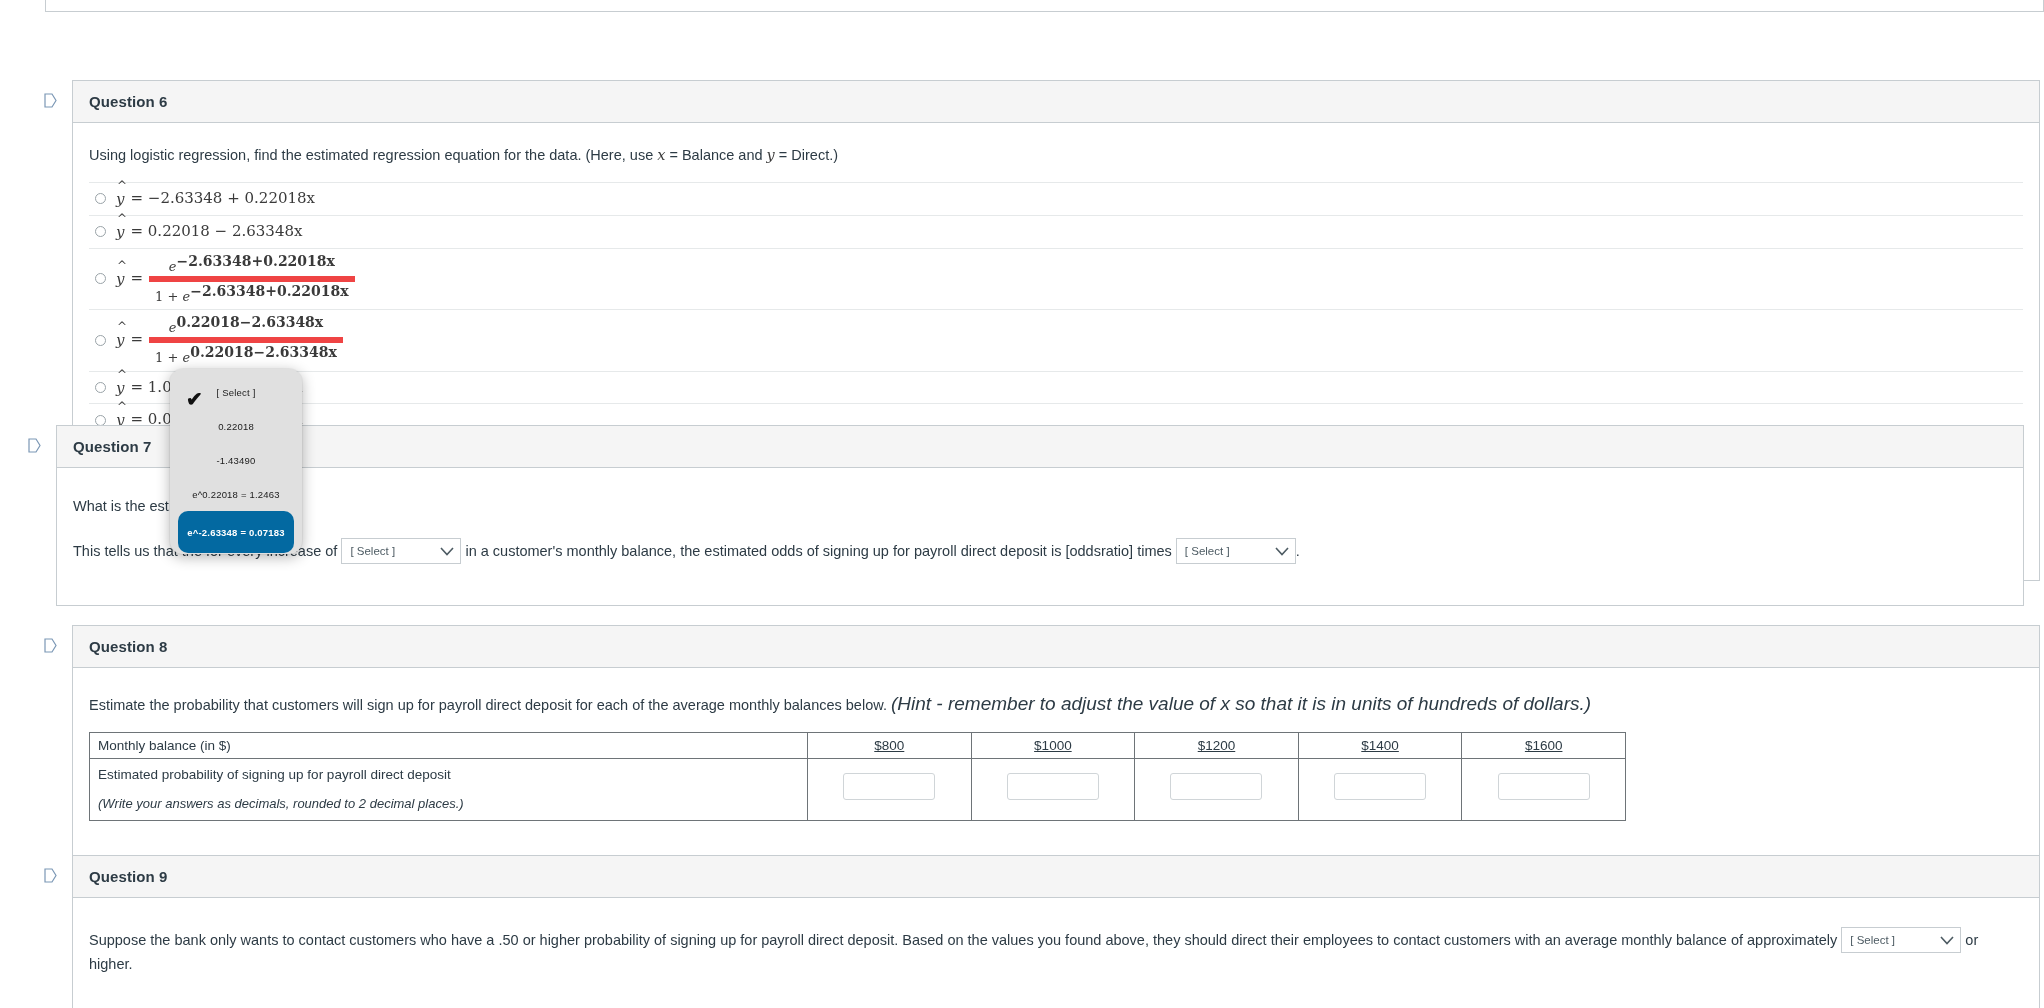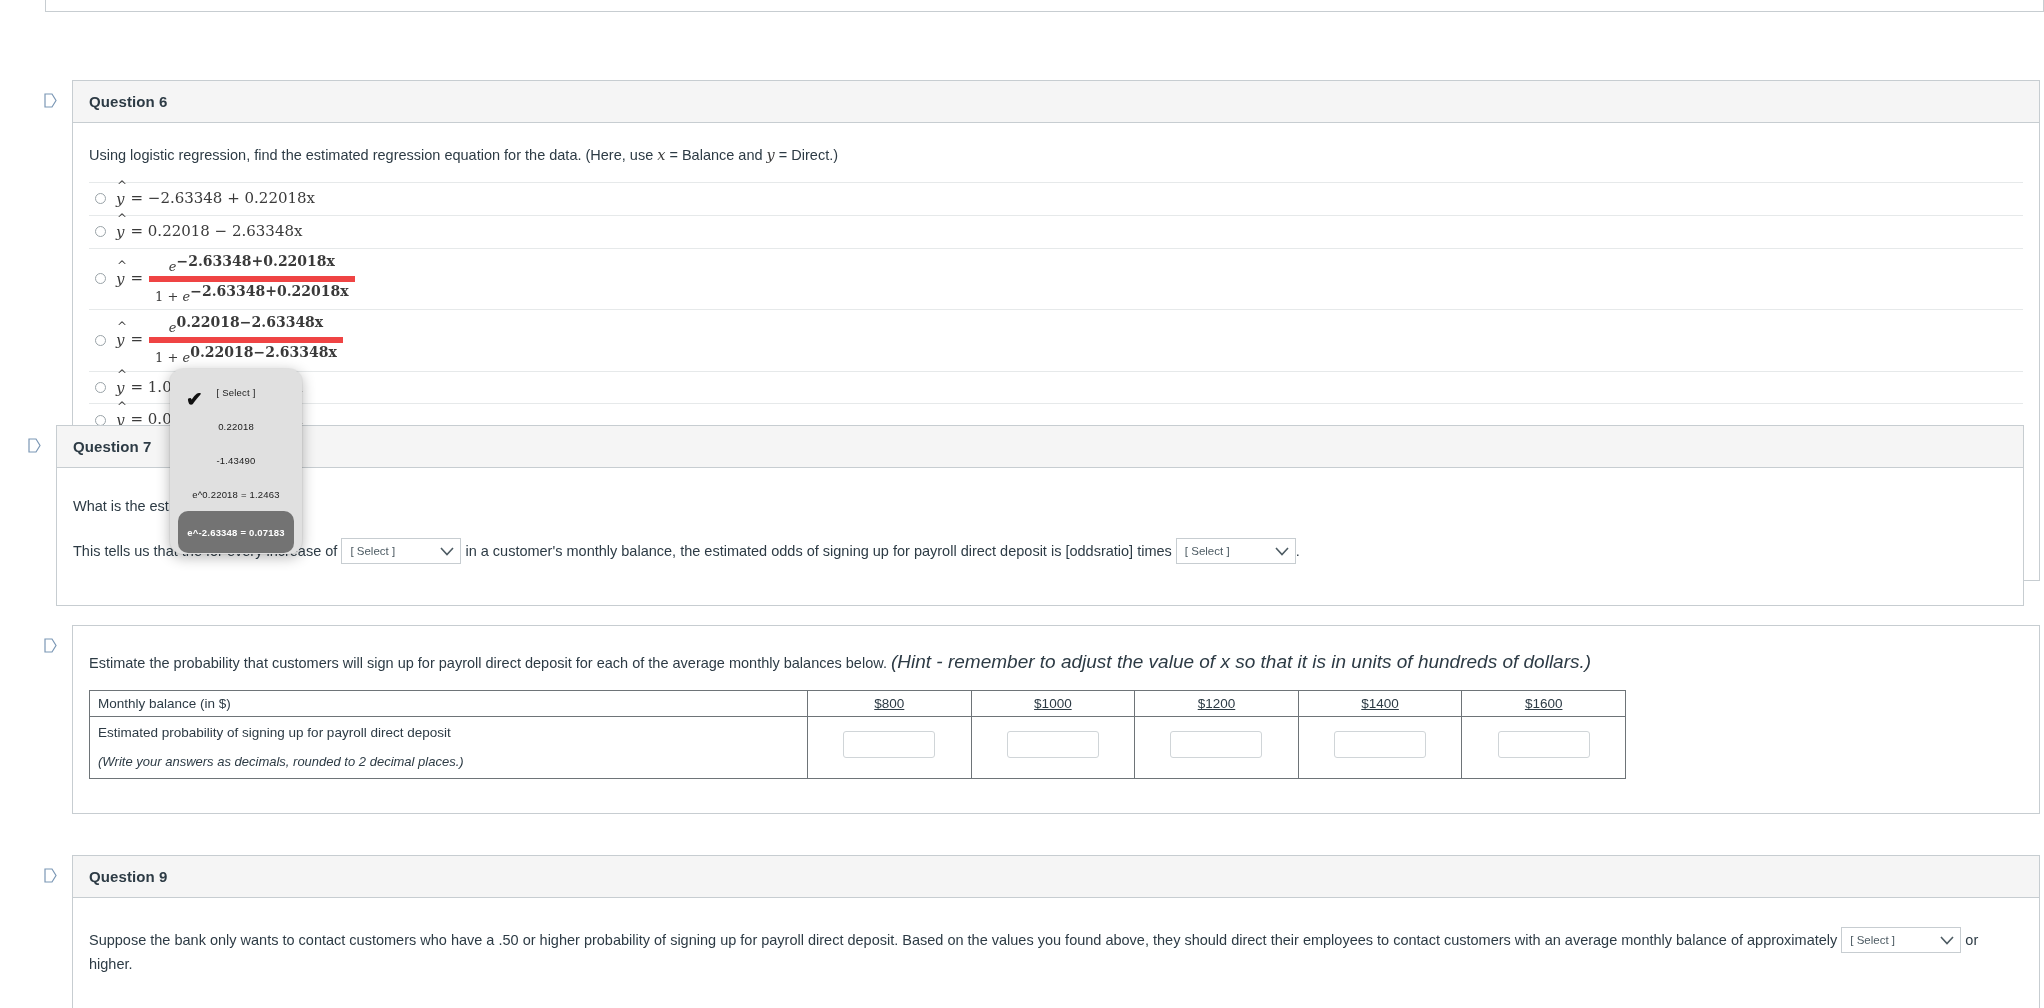--- a/index.html
+++ b/index.html
@@ -177,21 +177,21 @@
   .dd-check {
     position: absolute;
     left: 16px;
     top: 14px;
     font-size: 20px;
     font-weight: bold;
     color: #111;
     line-height: 1;
   }
   .dd-item.sel-hi {
-    background: #737373;
+    background: #0369a1;
     color: #ffffff;
     border-radius: 10px;
     margin: 0 8px;
     height: 42px;
     font-weight: bold;
   }
   .top-strip {
     position: absolute;
     left: 45px; top: 0px;
     width: 1999px; height: 12px;
@@ -338,20 +338,21 @@
     </div>
   </div>
 
   <div class="q-wrap" style="left:28px; top:625px; width:2012px;">
     <div class="q-flag">
       <svg class="flag-icon" width="13" height="15" viewBox="0 0 13 15">
         <path d="M1 1 H8 L12 7.5 L8 14 H1 Z" fill="none" stroke="#7b97b5" stroke-width="1.2"></path>
       </svg>
     </div>
     <div class="q-card">
+      <div class="q-head">Question 8</div>
       <div class="q-body" style="padding-bottom:34px;">
         <div>
           <span>Estimate the probability that customers will sign up for payroll direct deposit for each of the average monthly balances below.  </span><span class="hint">(Hint - remember to adjust the value of x so that it is in units of hundreds of dollars.)</span>
         </div>
 
         <table class="q8">
           <tbody>
               <tr class="hdr">
             <td class="lbl-col">Monthly balance (in $)</td>
             <td class="num-col">$800</td>

